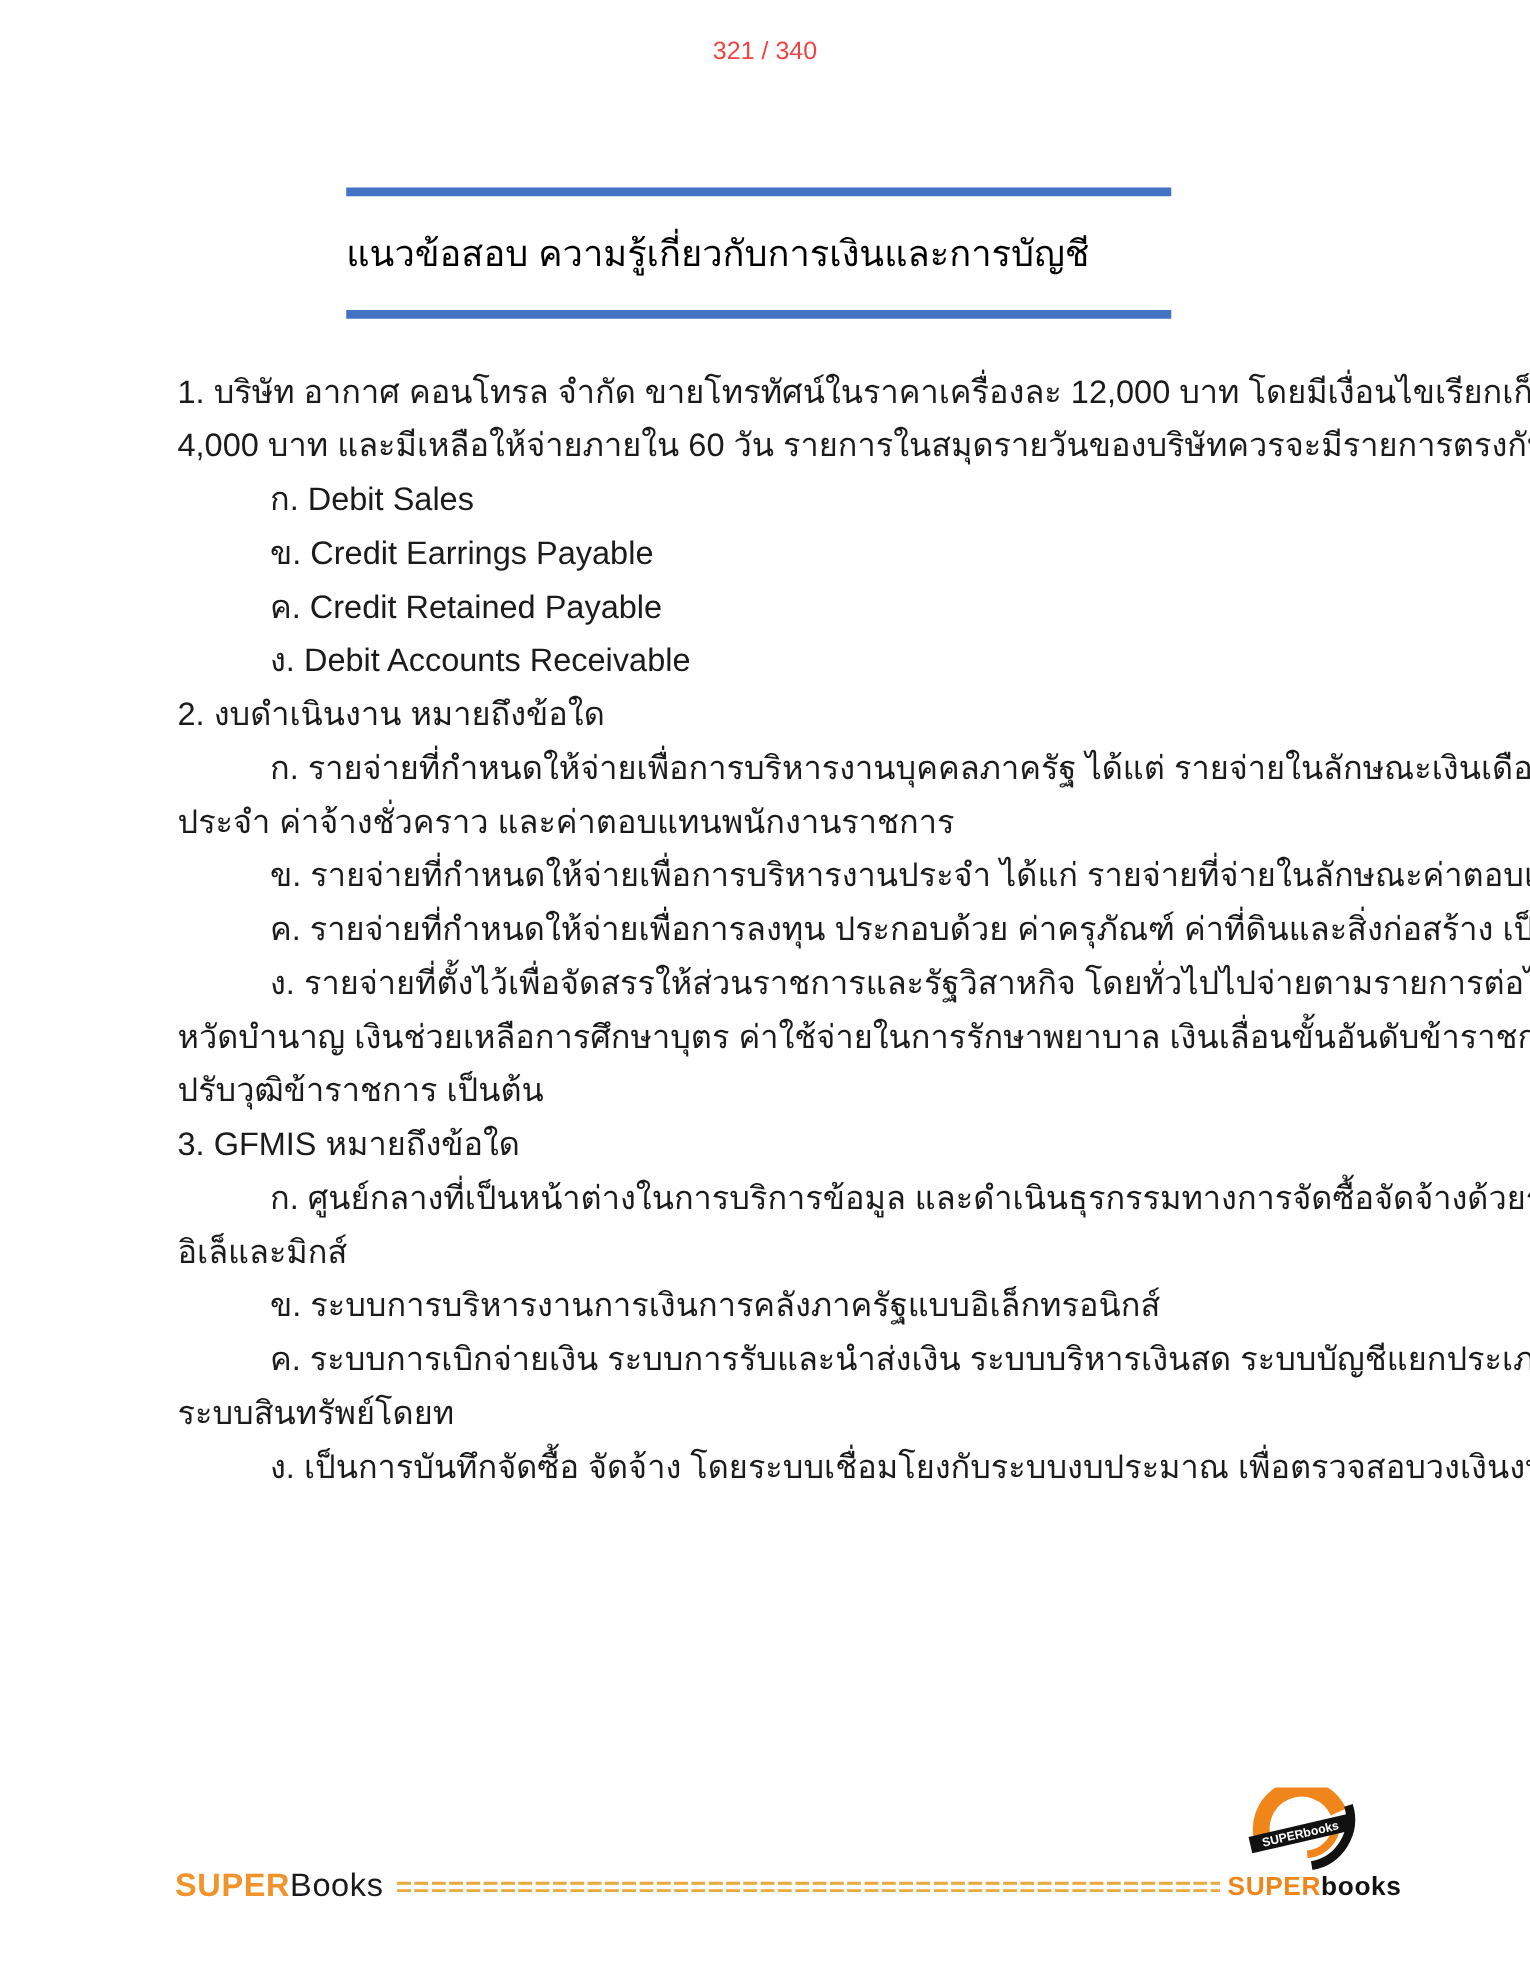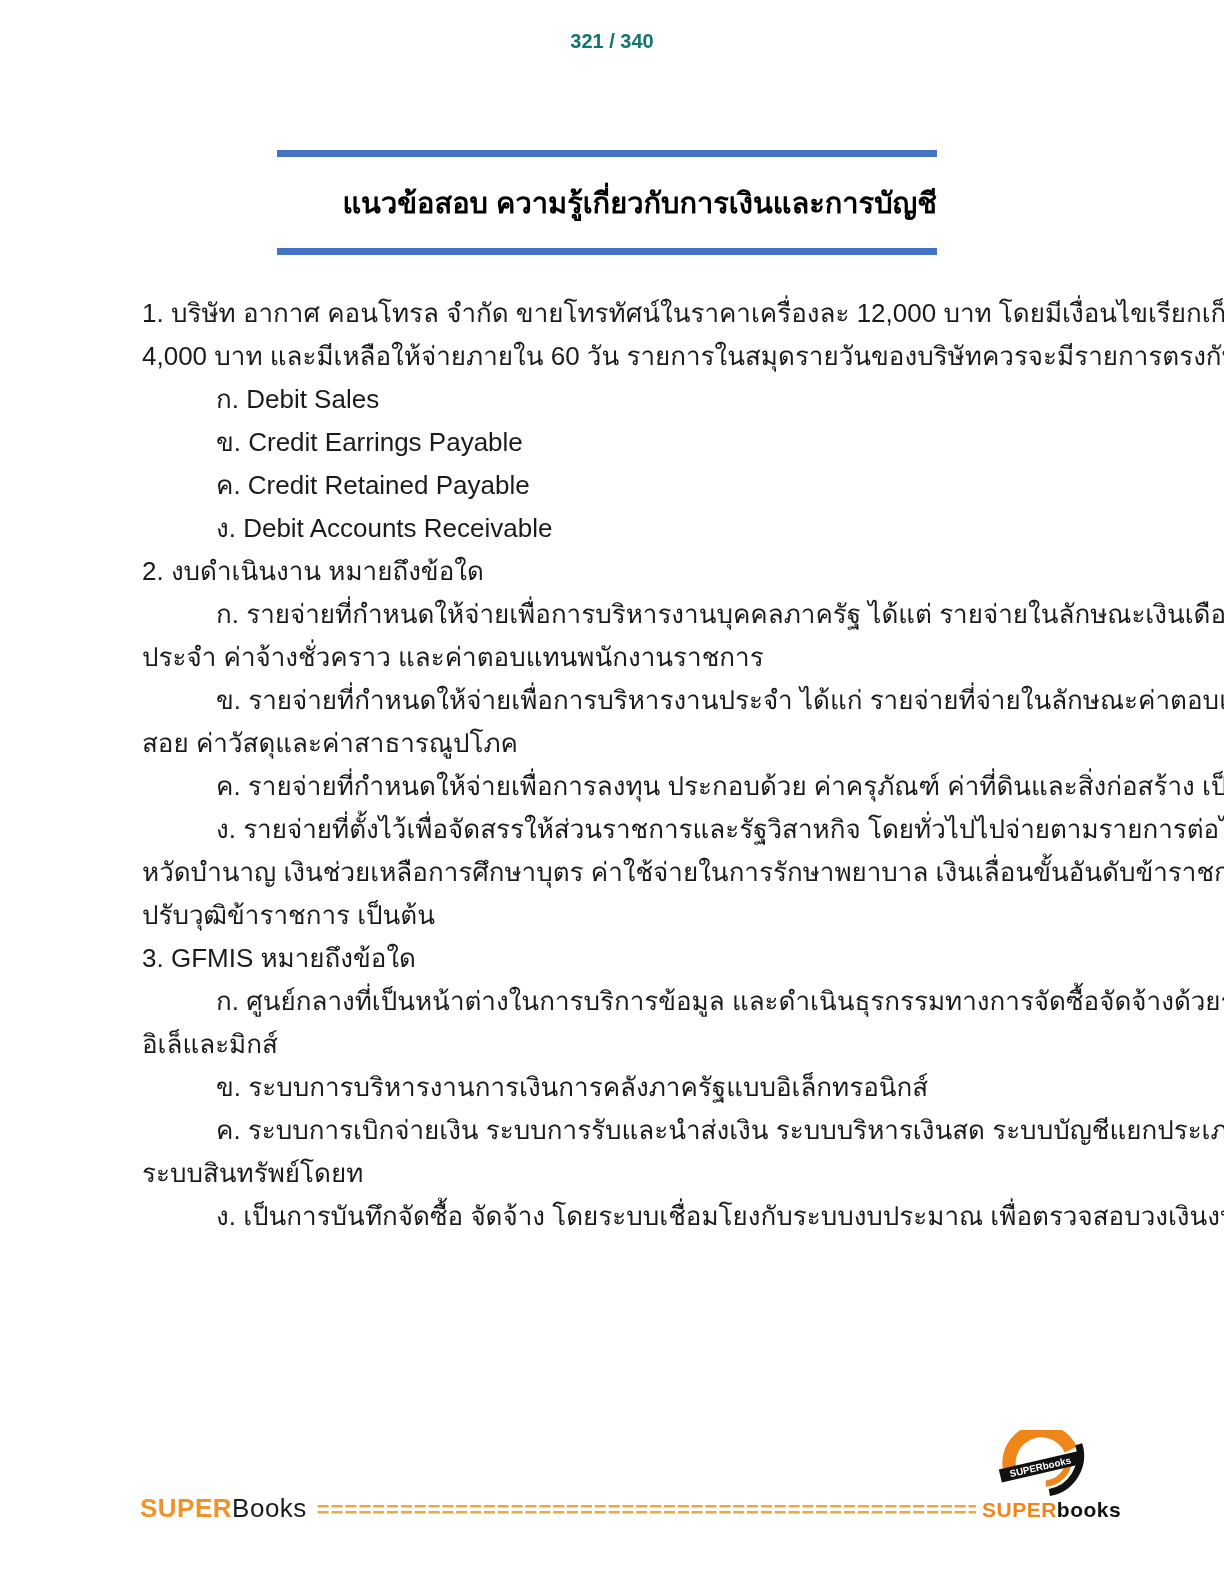--- a/index.html
+++ b/index.html
@@ -12,39 +12,38 @@
     color: #1b1b1b;
     overflow: hidden;
   }
   .page-number {
     position: absolute;
     top: 30px;
     left: 0;
     width: 100%;
     text-align: center;
     font-size: 20px;
-    color: #0f766e;
-    font-weight: bold;
+    color: #ef4444;
   }
   .title-block {
     position: absolute;
     top: 150px;
     left: 277px;
     width: 660px;
   }
   .rule {
     height: 7px;
     background: #4472C4;
   }
   .title-block h1 {
     margin: 0;
     padding: 23px 0 22px 0;
-    text-align: right;
+    text-align: left;
     font-size: 29px;
-    font-weight: bold;
+    font-weight: normal;
     color: #000000;
     letter-spacing: 0px;
   }
   .content {
     position: absolute;
     top: 292px;
     left: 142px;
     width: 948px;
     font-size: 26px;
   }
@@ -114,21 +113,20 @@
     <div class="line">1. บริษัท อากาศ คอนโทรล จำกัด ขายโทรทัศน์ในราคาเครื่องละ 12,000 บาท โดยมีเงื่อนไขเรียกเก็บเงินล่วงหน้า</div>
     <div class="line">4,000 บาท และมีเหลือให้จ่ายภายใน 60 วัน รายการในสมุดรายวันของบริษัทควรจะมีรายการตรงกับข้อใด</div>
     <div class="line indent">ก. Debit Sales</div>
     <div class="line indent">ข. Credit Earrings Payable</div>
     <div class="line indent">ค. Credit Retained Payable</div>
     <div class="line indent">ง. Debit Accounts Receivable</div>
     <div class="line">2. งบดำเนินงาน หมายถึงข้อใด</div>
     <div class="line indent">ก. รายจ่ายที่กำหนดให้จ่ายเพื่อการบริหารงานบุคคลภาครัฐ ได้แต่ รายจ่ายในลักษณะเงินเดือน ค่าจ้าง</div>
     <div class="line">ประจำ ค่าจ้างชั่วคราว และค่าตอบแทนพนักงานราชการ</div>
     <div class="line indent">ข. รายจ่ายที่กำหนดให้จ่ายเพื่อการบริหารงานประจำ ได้แก่ รายจ่ายที่จ่ายในลักษณะค่าตอบแทน ค่าใช้</div>
-    <div class="line">สอย ค่าวัสดุและค่าสาธารณูปโภค</div>
     <div class="line indent">ค. รายจ่ายที่กำหนดให้จ่ายเพื่อการลงทุน ประกอบด้วย ค่าครุภัณฑ์ ค่าที่ดินและสิ่งก่อสร้าง เป็นต้น</div>
     <div class="line indent">ง. รายจ่ายที่ตั้งไว้เพื่อจัดสรรให้ส่วนราชการและรัฐวิสาหกิจ โดยทั่วไปไปจ่ายตามรายการต่อไปนี้ เงินเบี้ย</div>
     <div class="line">หวัดบำนาญ เงินช่วยเหลือการศึกษาบุตร ค่าใช้จ่ายในการรักษาพยาบาล เงินเลื่อนขั้นอันดับข้าราชการและเงิน</div>
     <div class="line">ปรับวุฒิข้าราชการ เป็นต้น</div>
     <div class="line">3. GFMIS หมายถึงข้อใด</div>
     <div class="line indent">ก. ศูนย์กลางที่เป็นหน้าต่างในการบริการข้อมูล และดำเนินธุรกรรมทางการจัดซื้อจัดจ้างด้วยระบบ</div>
     <div class="line">อิเล็และมิกส์</div>
     <div class="line indent">ข. ระบบการบริหารงานการเงินการคลังภาครัฐแบบอิเล็กทรอนิกส์</div>
     <div class="line indent">ค. ระบบการเบิกจ่ายเงิน ระบบการรับและนำส่งเงิน ระบบบริหารเงินสด ระบบบัญชีแยกประเภท และ</div>
     <div class="line">ระบบสินทรัพย์โดยท</div>

